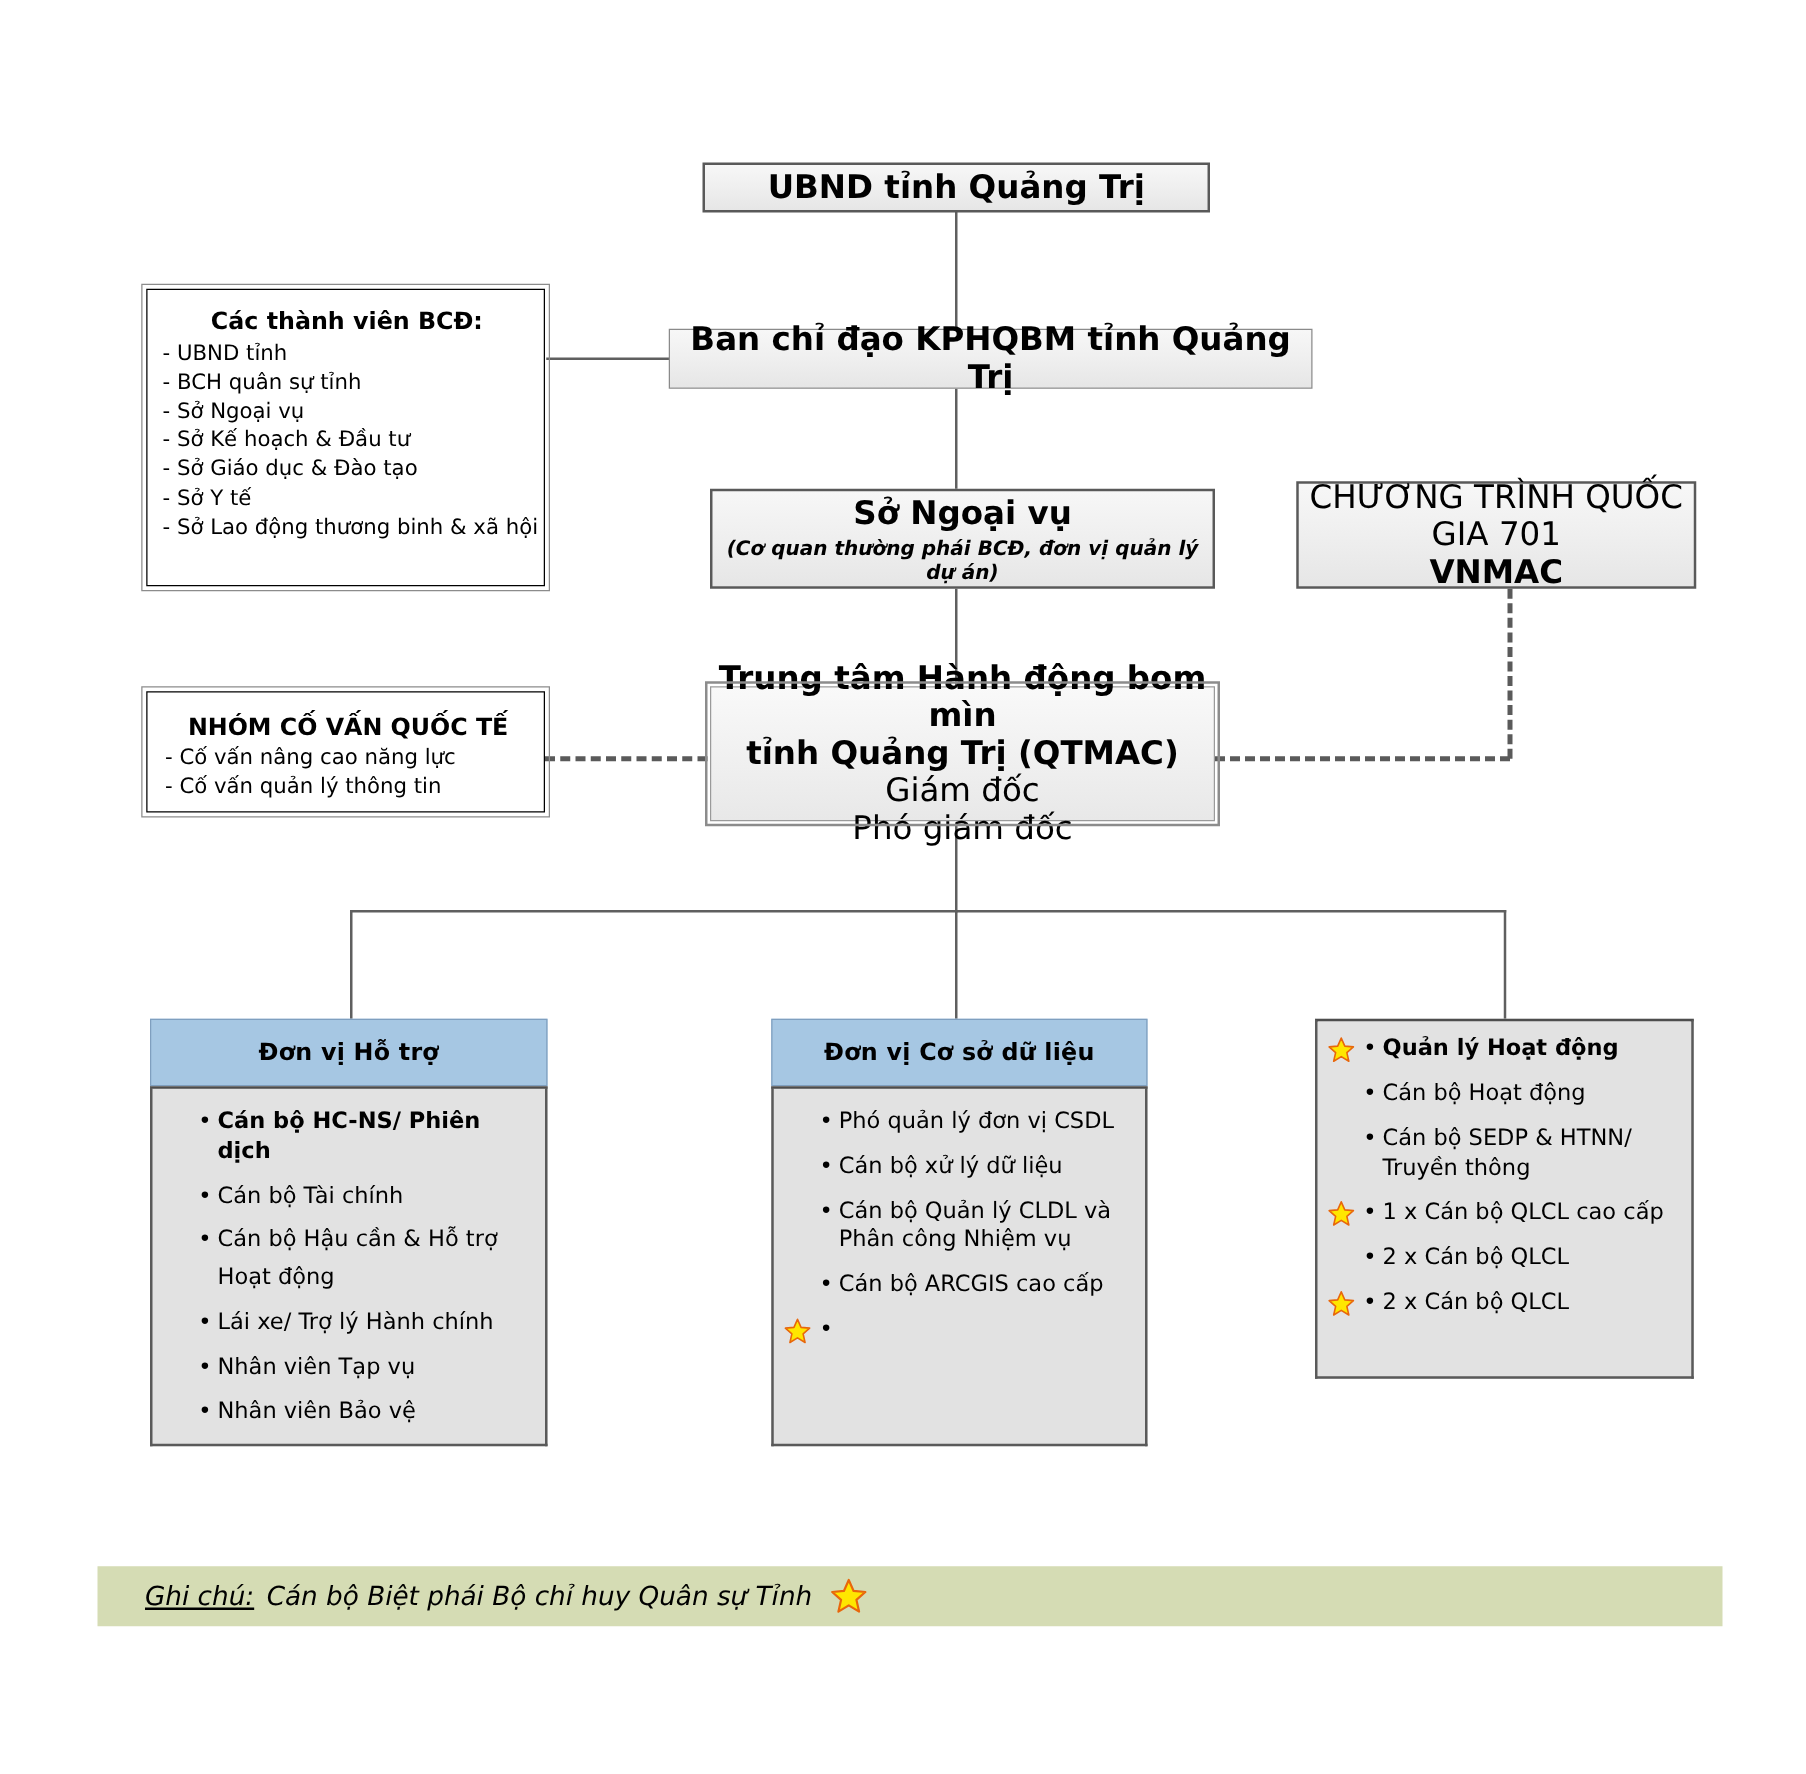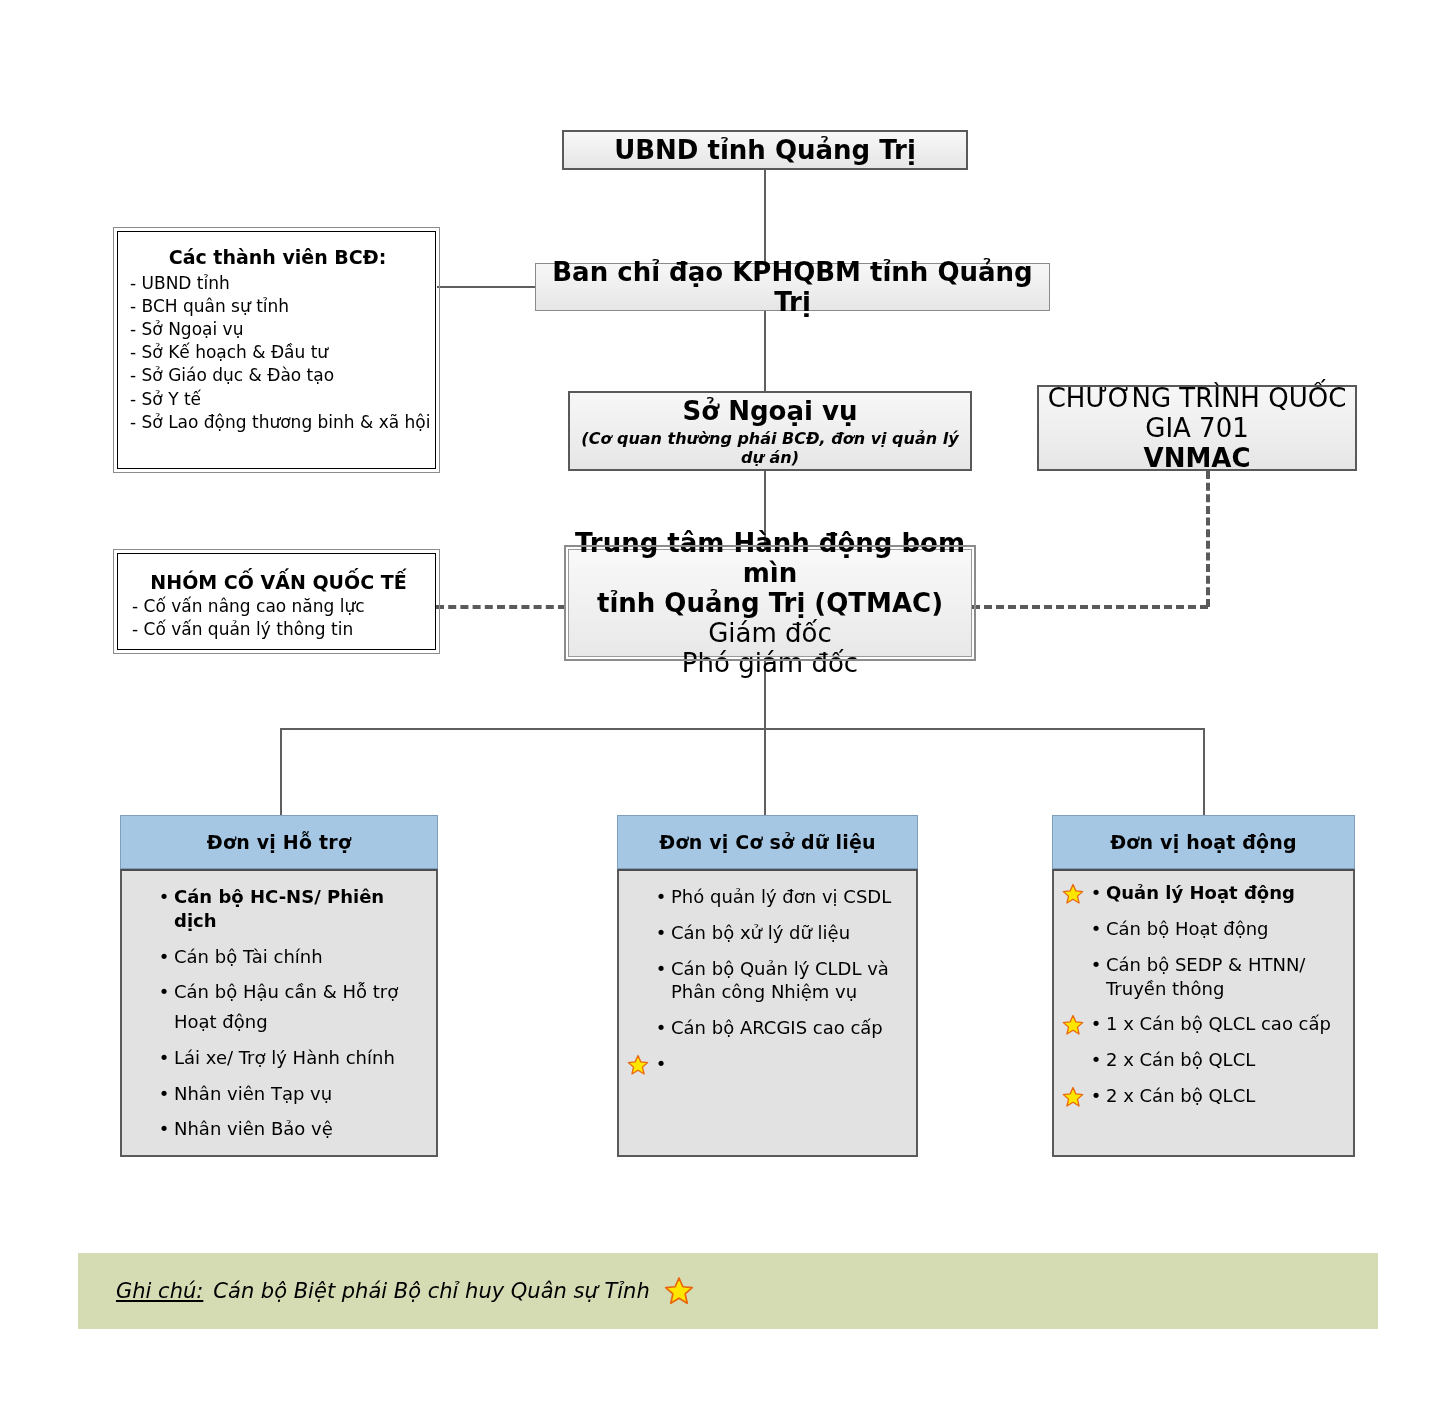--- a/index.html
+++ b/index.html
@@ -221,21 +221,20 @@
               <polygon points="12,1.6 15.1,8.6 22.6,9.3 16.9,14.3 18.6,21.8 12,17.8 5.4,21.8 7.1,14.3 1.4,9.3 8.9,8.6" fill="#ffe600" stroke="#e8670c" stroke-width="1.4" stroke-linejoin="round"></polygon>
             </svg>
           </span>
           <span class="bul">•</span>
         </li>
       </ul>
     </div>
   </div>
 
   <div class="unit" style="left:1052px;top:815px;width:303px;height:342px;">
-    <div class="unit-head" style="height:54px;">Đơn vị hoạt động</div>
     <div class="unit-body" style="height:288px;padding-top:10px;">
       <ul class="ulist">
         <li class="uli">
           <span class="star-slot">
             <svg width="22" height="22" viewBox="0 0 24 24" aria-hidden="true">
               <polygon points="12,1.6 15.1,8.6 22.6,9.3 16.9,14.3 18.6,21.8 12,17.8 5.4,21.8 7.1,14.3 1.4,9.3 8.9,8.6" fill="#ffe600" stroke="#e8670c" stroke-width="1.4" stroke-linejoin="round"></polygon>
             </svg>
           </span>
           <span class="bul">•</span>
           <span class="uli-txt bold">Quản lý Hoạt động</span>
@@ -273,21 +272,21 @@
               <polygon points="12,1.6 15.1,8.6 22.6,9.3 16.9,14.3 18.6,21.8 12,17.8 5.4,21.8 7.1,14.3 1.4,9.3 8.9,8.6" fill="#ffe600" stroke="#e8670c" stroke-width="1.4" stroke-linejoin="round"></polygon>
             </svg>
           </span>
           <span class="bul">•</span>
           <span class="uli-txt">2 x Cán bộ QLCL</span>
         </li>
       </ul>
     </div>
   </div>
 
-  <div class="note" style="left:78px;top:1253px;width:1300px;height:76px;">
+  <div class="note" style="left:78px;top:1253px;width:1300px;height:48px;">
     <u>Ghi chú:</u>
     <span style="margin-left:10px;">Cán bộ Biệt phái Bộ chỉ huy Quân sự Tỉnh</span>
     <span class="ns">
       <svg width="30" height="30" viewBox="0 0 24 24" aria-hidden="true">
         <polygon points="12,1.6 15.1,8.6 22.6,9.3 16.9,14.3 18.6,21.8 12,17.8 5.4,21.8 7.1,14.3 1.4,9.3 8.9,8.6" fill="#ffe600" stroke="#e8670c" stroke-width="1.4" stroke-linejoin="round"></polygon>
       </svg>
     </span>
   </div>
 
 </div>

